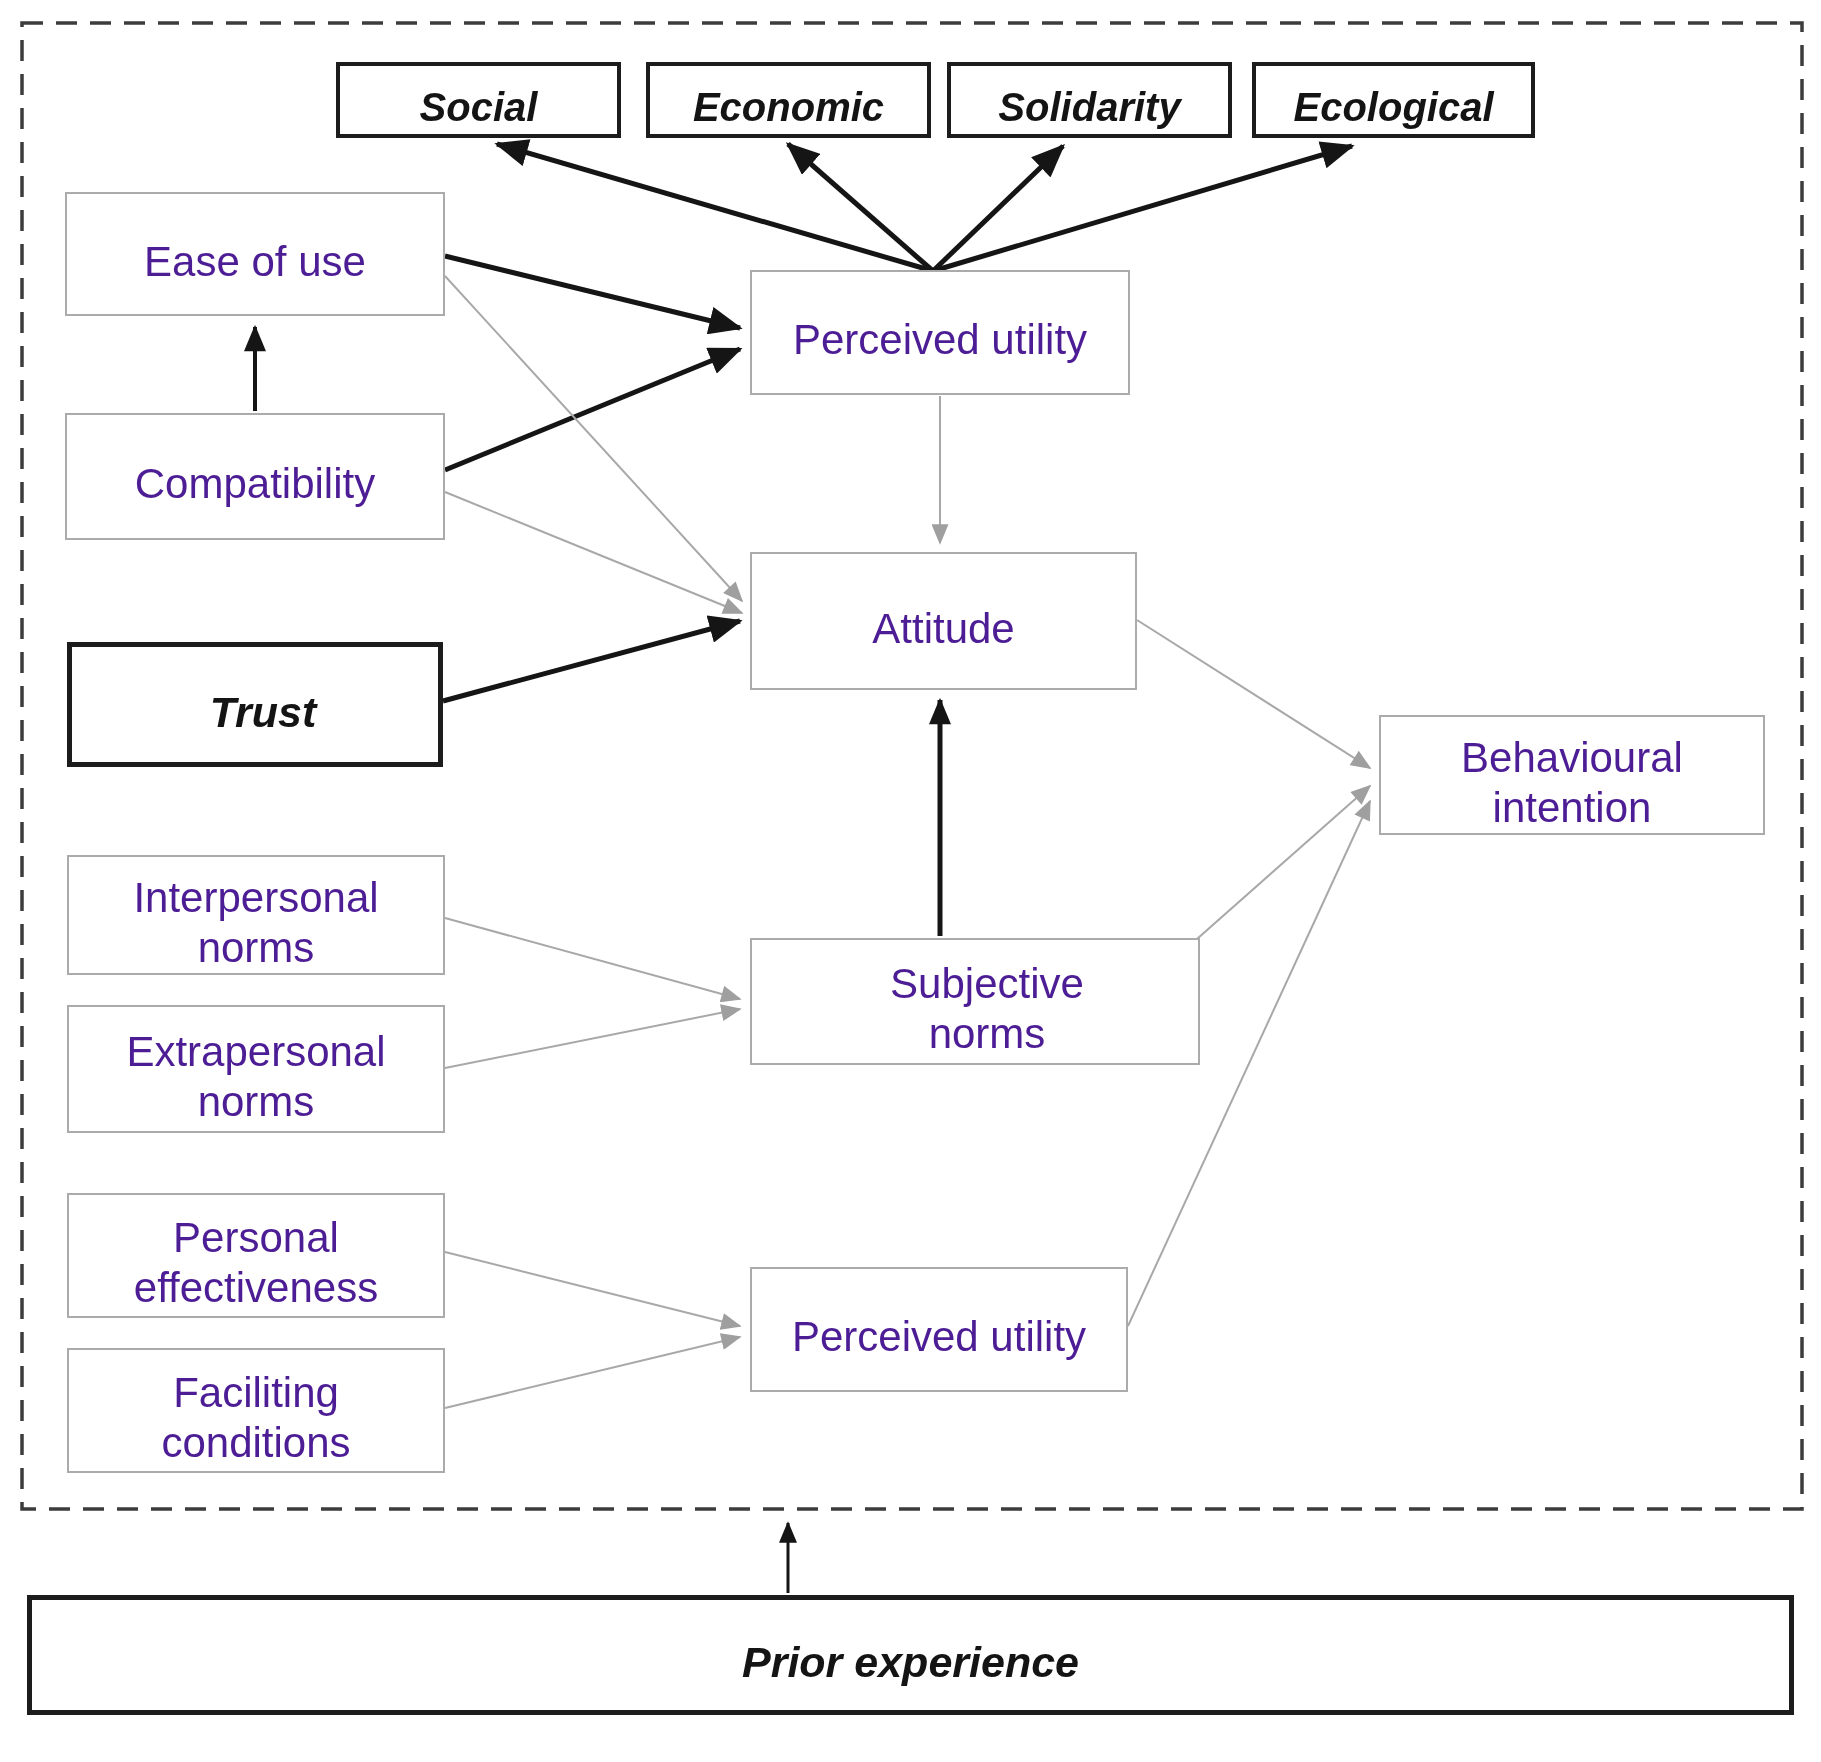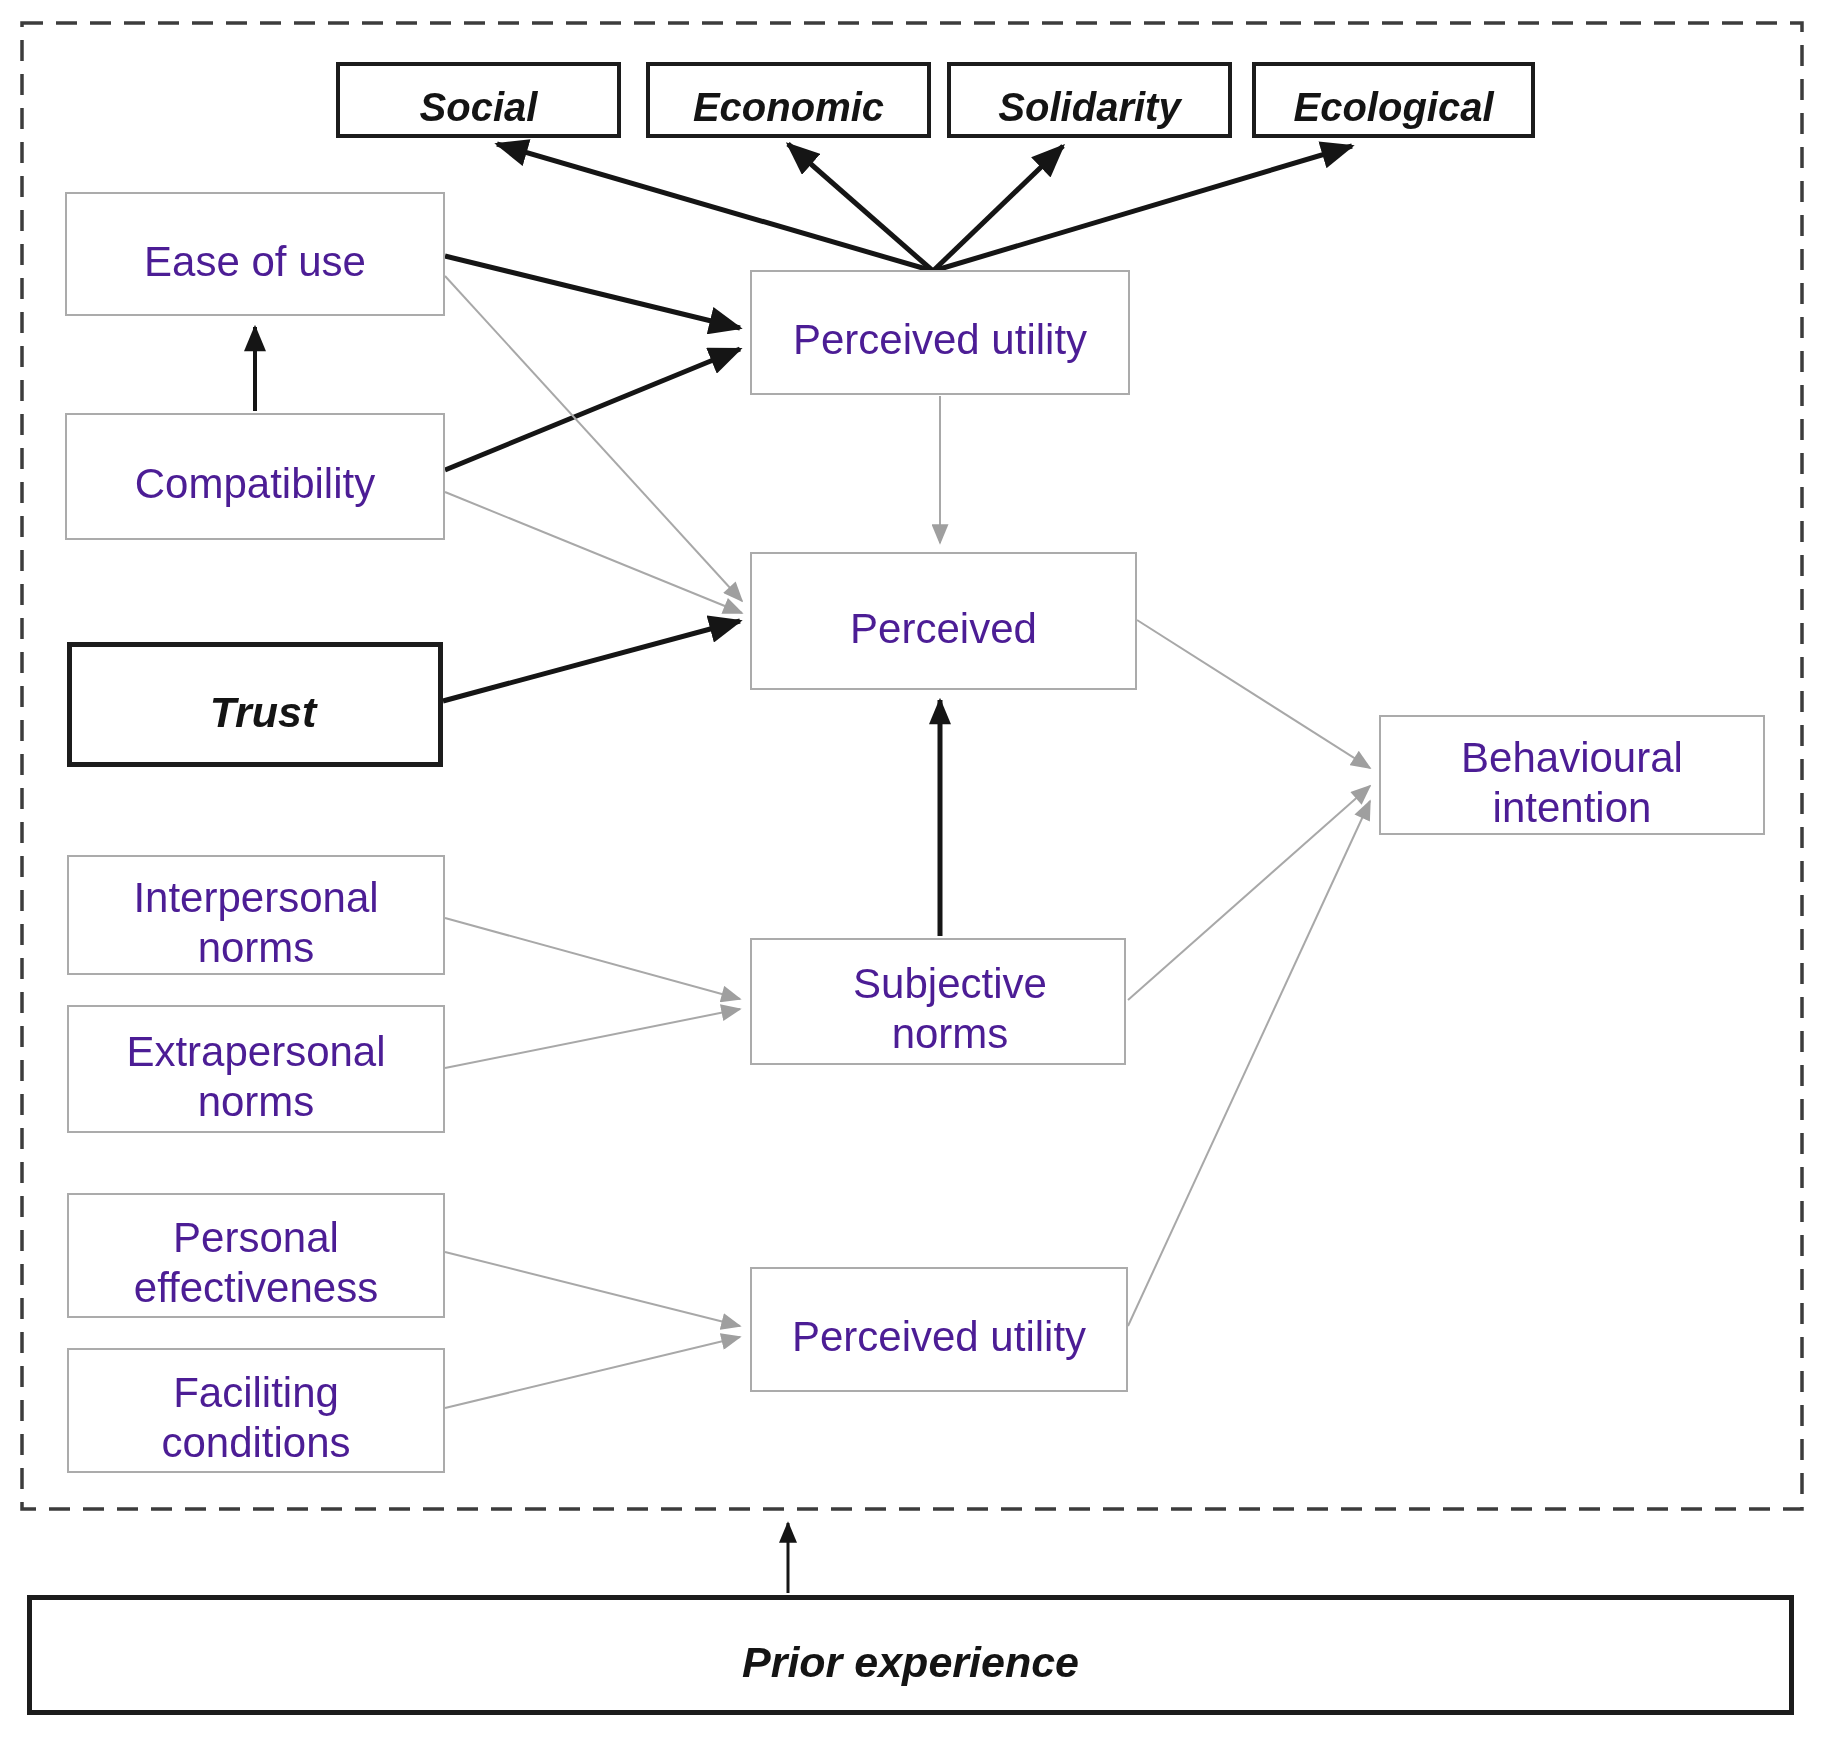--- a/index.html
+++ b/index.html
@@ -102,23 +102,23 @@
     <span>Personal effectiveness</span>
   </div>
   <div class="node muted narrow" style="left:67px;top:1348px;width:378px;height:125px;">
     <span>Faciliting conditions</span>
   </div>
 
   <div class="node muted" style="left:750px;top:270px;width:380px;height:125px;">
     <span>Perceived utility</span>
   </div>
   <div class="node muted" style="left:750px;top:552px;width:387px;height:138px;">
-    <span>Perceived</span>
+    <span>Attitude</span>
   </div>
-  <div class="node muted narrow" style="left:750px;top:938px;width:376px;height:127px;padding-left:24px;">
+  <div class="node muted narrow" style="left:750px;top:938px;width:450px;height:127px;padding-left:24px;">
     <span>Subjective norms</span>
   </div>
   <div class="node muted narrow" style="left:750px;top:1267px;width:378px;height:125px;">
     <span>Perceived utility</span>
   </div>
 
   <div class="node muted narrow" style="left:1379px;top:715px;width:386px;height:120px;">
     <span>Behavioural intention</span>
   </div>
 

